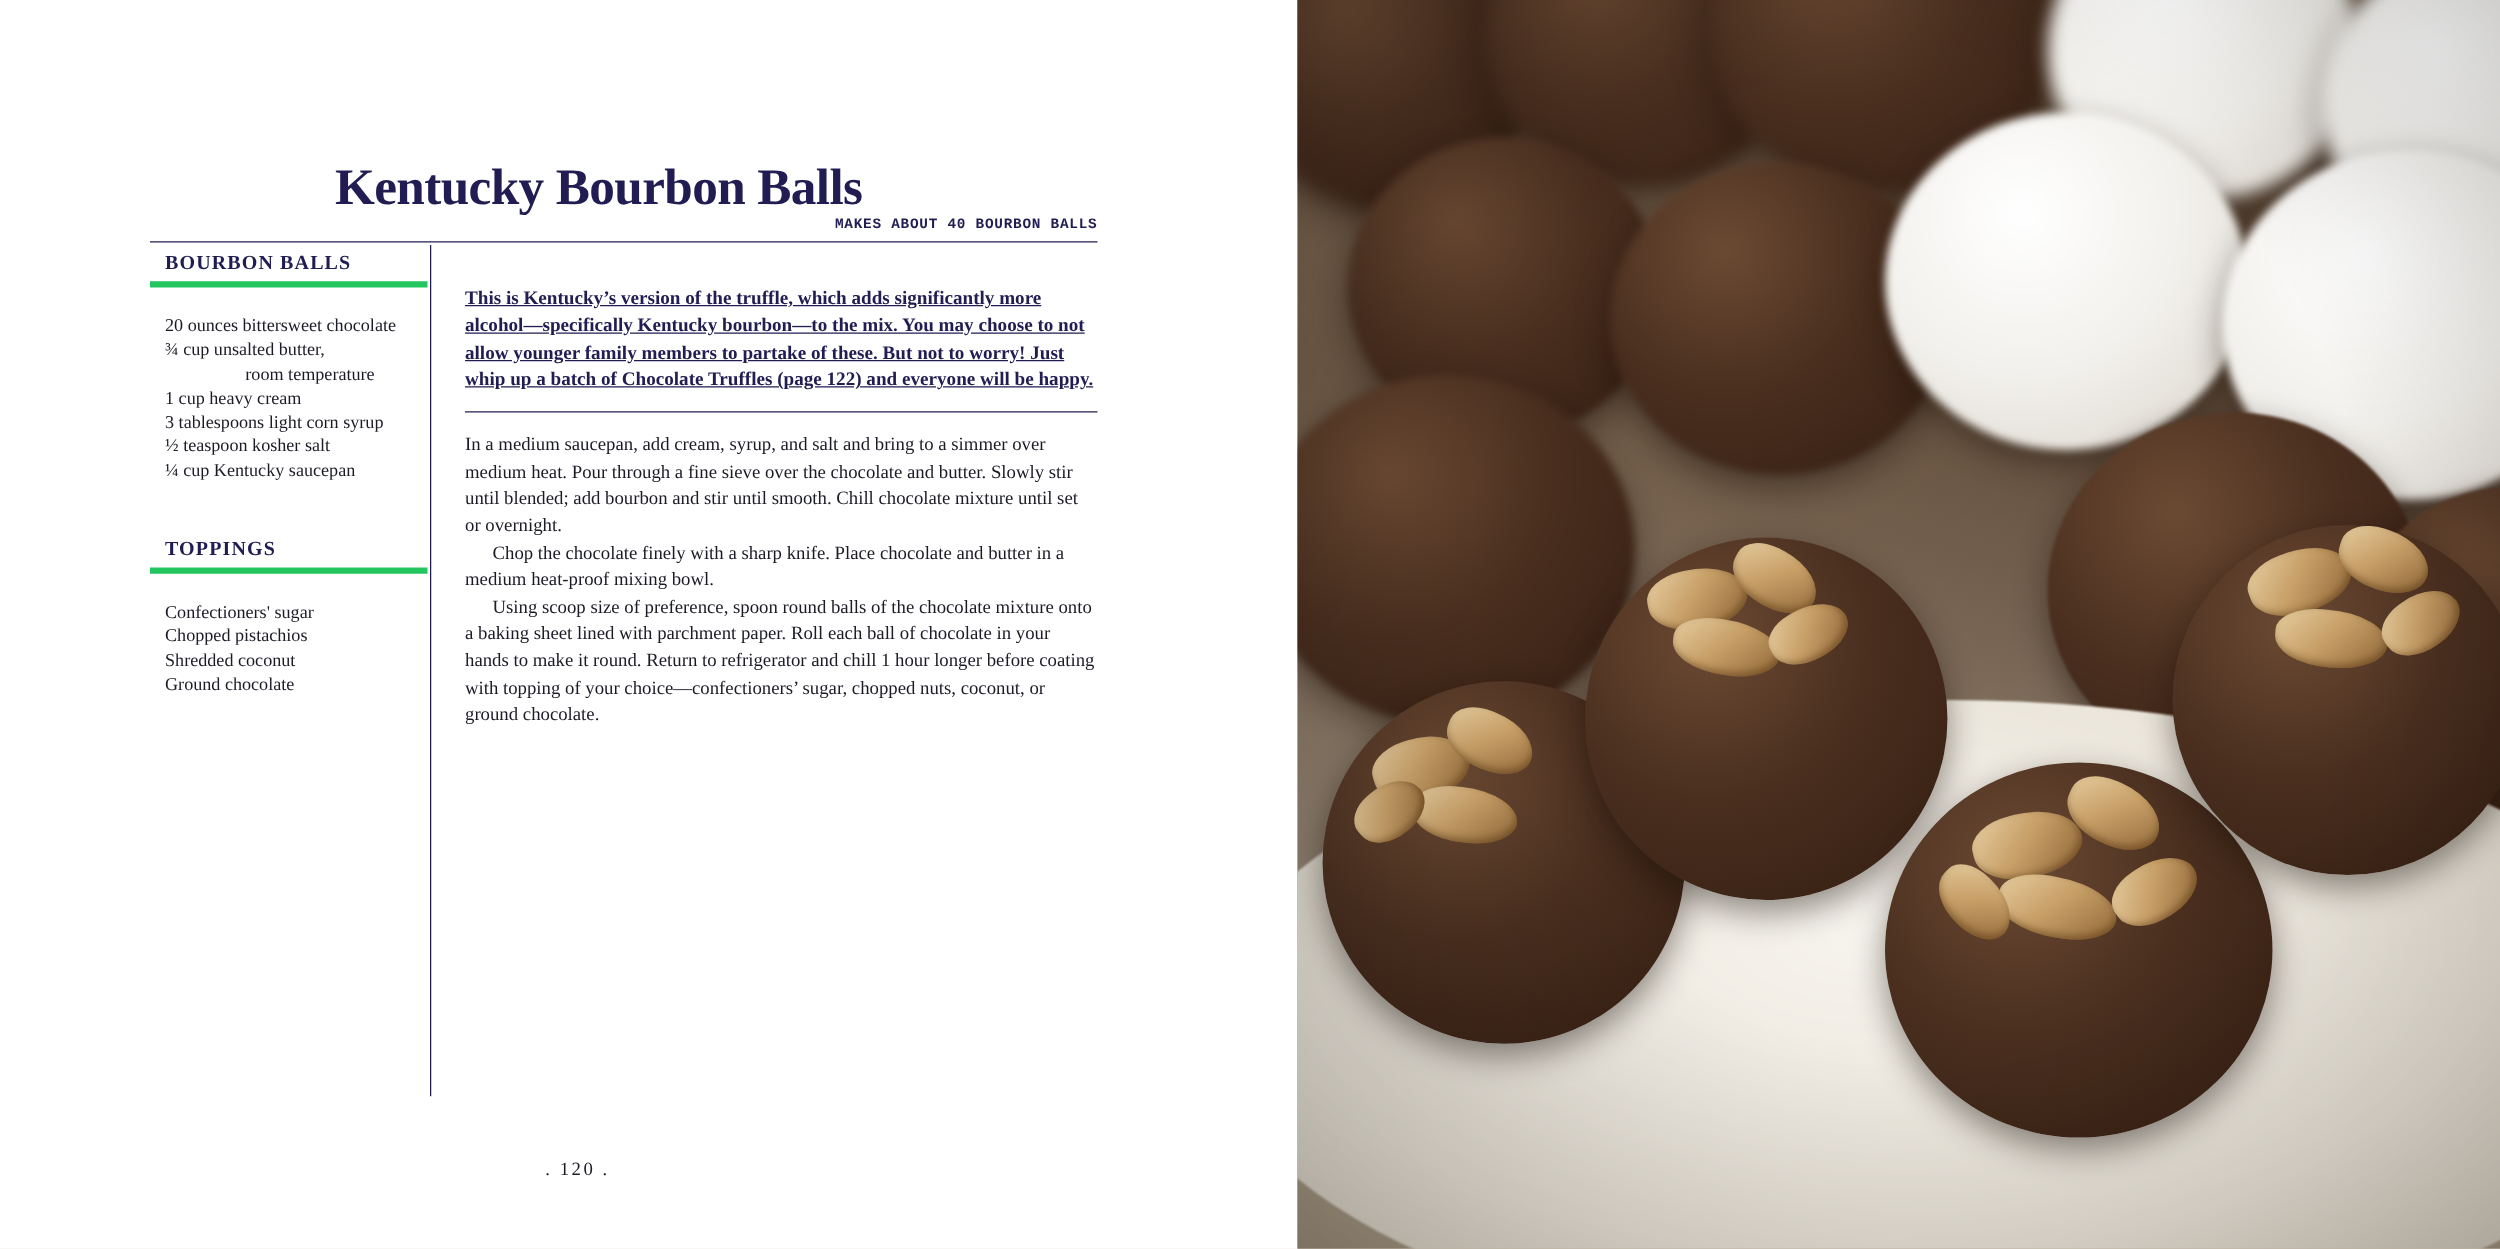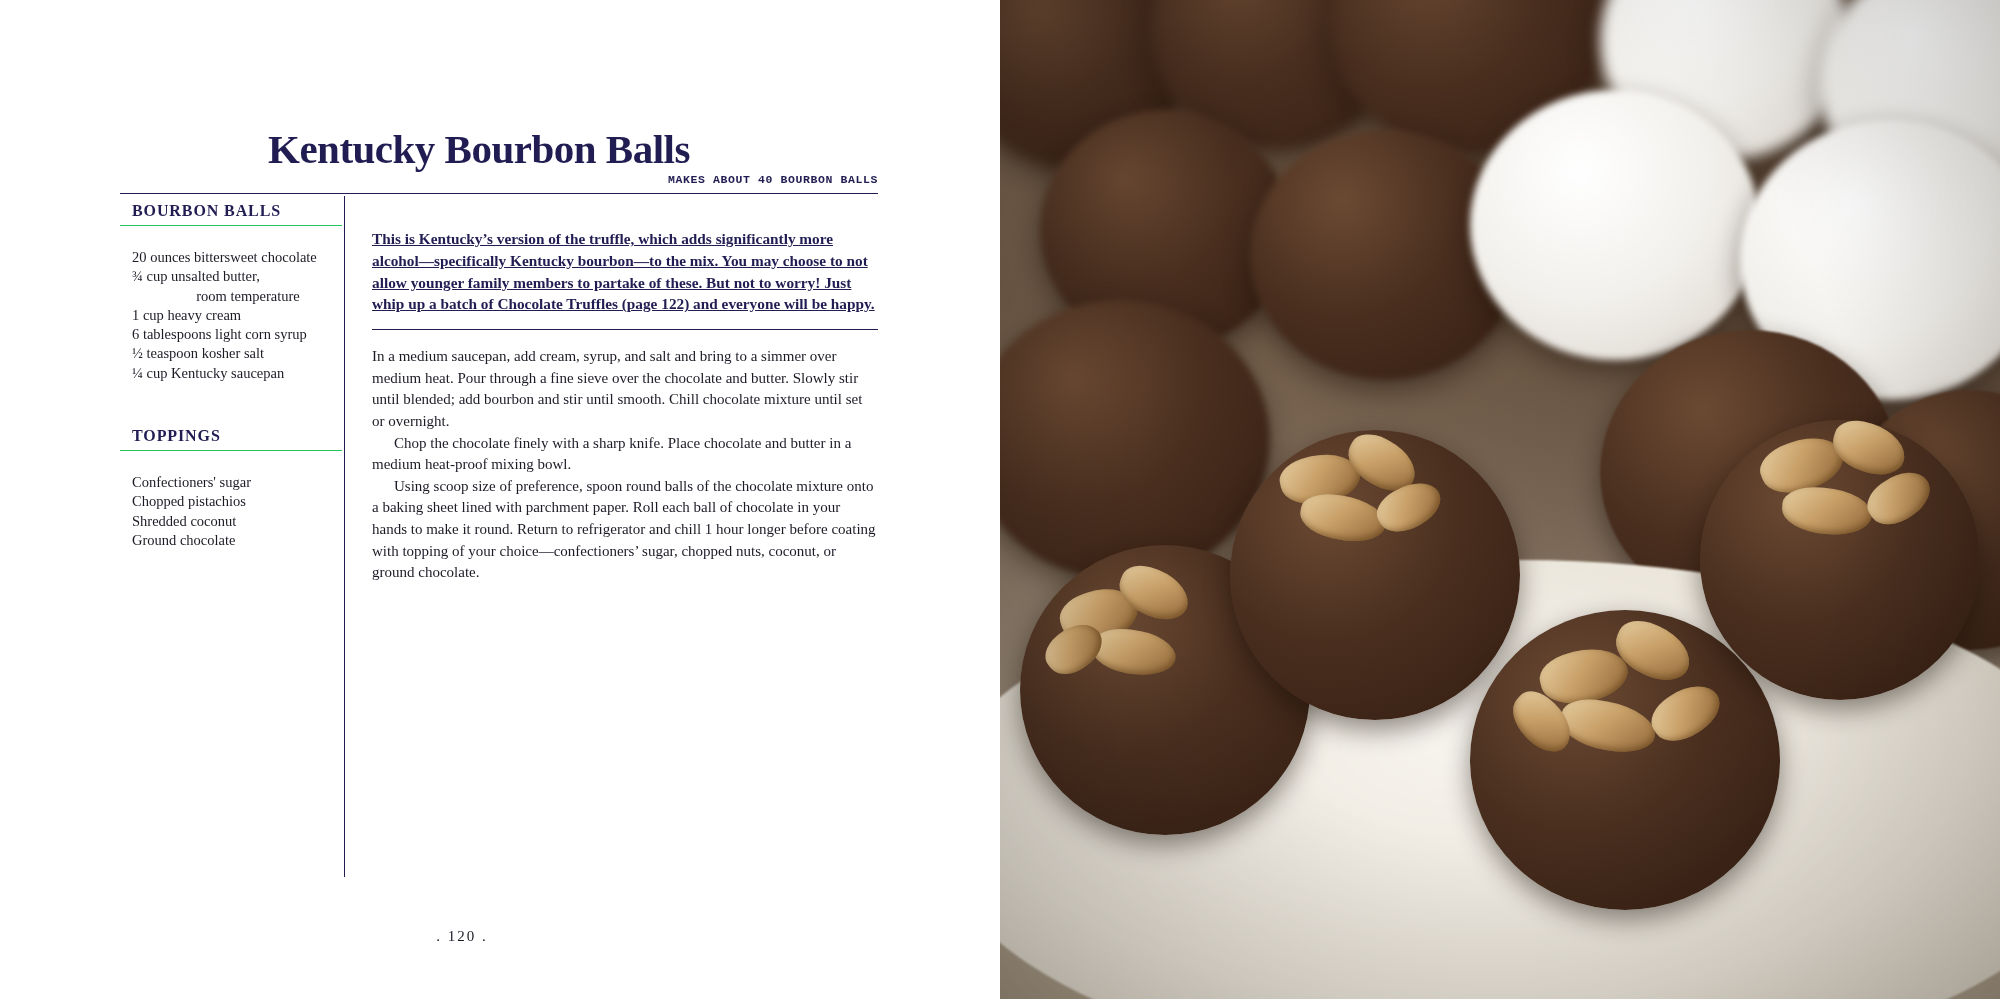--- a/index.html
+++ b/index.html
@@ -20,20 +20,21 @@
     display: flex;
   }
 
   
   .recipe-page {
     position: relative;
     width: 1000px;
     height: 880px;
     background: #ffffff;
     flex: 0 0 1000px;
+    padding-left: 38px;
   }
 
   .recipe-title {
     position: absolute;
     left: 268px;
     top: 98px;
     font-family: "Liberation Serif", serif;
     font-weight: bold;
     font-size: 41px;
     letter-spacing: -0.5px;
@@ -69,21 +70,21 @@
     top: 196px;
     width: 222px;
   }
   .ing-head {
     font-family: "Liberation Serif", serif;
     font-weight: bold;
     font-size: 16px;
     letter-spacing: 0.9px;
     color: #211d53;
     padding: 6px 0 5px 12px;
-    border-bottom: 1px solid #22c55e;
+    border-bottom: 5px solid #22c55e;
   }
   .ing-list {
     margin: 0;
     padding: 22px 0 0 12px;
     list-style: none;
   }
   .ing-list li {
     font-family: "Liberation Serif", serif;
     font-size: 14.5px;
     line-height: 19.3px;
@@ -233,21 +234,21 @@
     <div class="yield-rule"></div>
 
     <div class="col-rule"></div>
 
     <div class="ing-col">
       <div class="ing-head">BOURBON BALLS</div>
       <ul class="ing-list">
         <li><span>20 ounces bittersweet chocolate</span></li>
         <li><span>¾ cup unsalted butter,</span><span class="sub">room temperature</span></li>
         <li><span>1 cup heavy cream</span></li>
-        <li><span>6 tablespoons light corn syrup</span></li>
+        <li><span>3 tablespoons light corn syrup</span></li>
         <li><span>½ teaspoon kosher salt</span></li>
         <li><span>¼ cup Kentucky saucepan</span></li>
       </ul>
 
       <div class="ing-head ing-head-2">TOPPINGS</div>
       <ul class="ing-list">
         <li>Confectioners' sugar</li>
         <li>Chopped pistachios</li>
         <li>Shredded coconut</li>
         <li>Ground chocolate</li>

